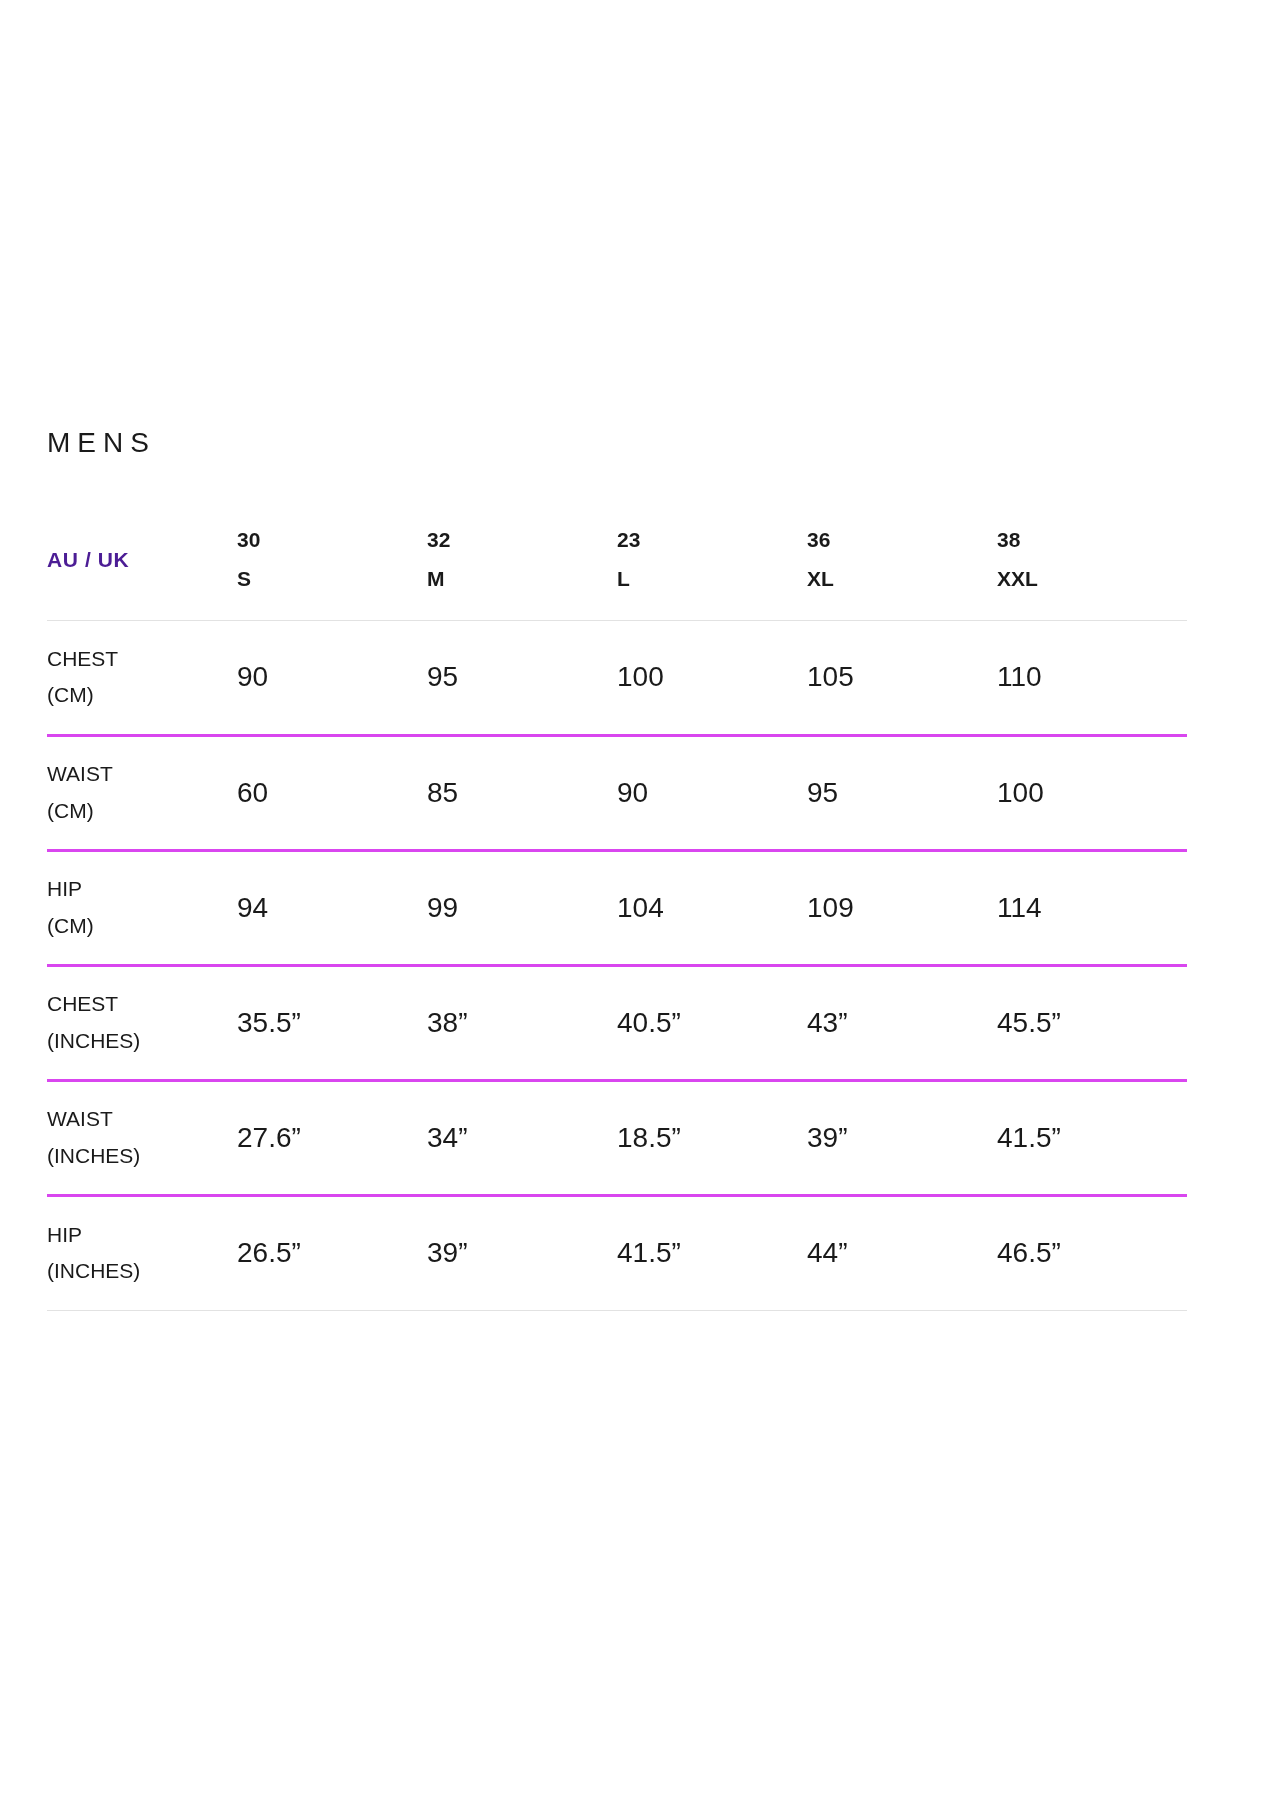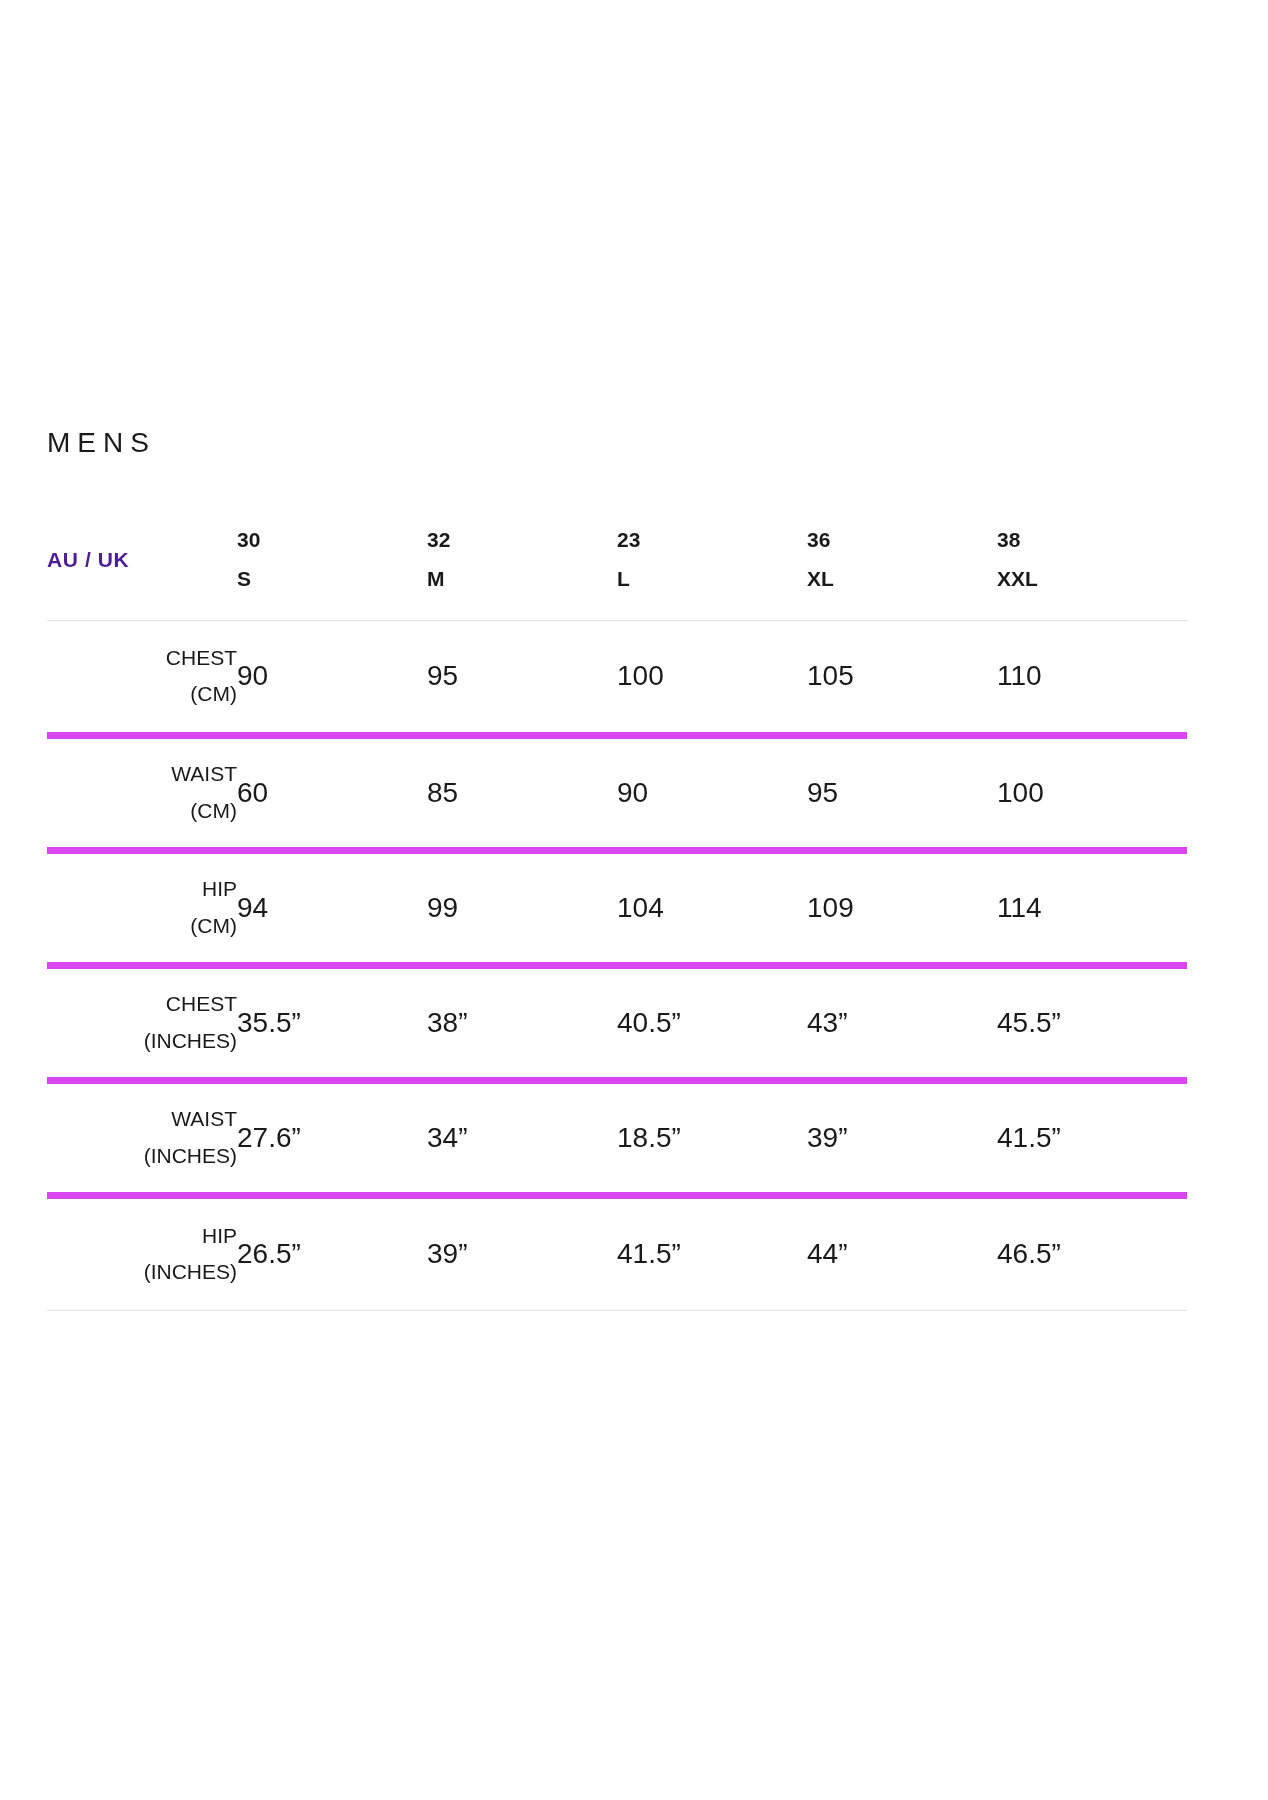--- a/index.html
+++ b/index.html
@@ -71,33 +71,33 @@
     line-height: 1.85;
     color: #1a1a1a;
     padding-left: 2px;
     margin-left: 40px;
   }
   th.size-head .au { display: block; }
   th.size-head .alpha { display: block; }
 
   tbody tr {
     height: 115px;
-    border-top: 7px solid #d946ef;
+    border-top: 3px solid #d946ef;
   }
   tbody tr:first-child { border-top: 1px solid #e2e2e2; }
   tbody tr:last-child  { border-bottom: 1px solid #e2e2e2; }
 
   td.row-label {
     font-size: 21px;
     font-weight: 400;
     line-height: 1.72;
     color: #1a1a1a;
     padding-left: 31px;
   }
-  td.row-label .part { display: block; text-align: right; }
+  td.row-label .part { display: block; }
 
   td.value {
     font-size: 28px;
     font-weight: 400;
     color: #1a1a1a;
     padding-left: 2px;
   }
 </style>
 </head>
 <body>

